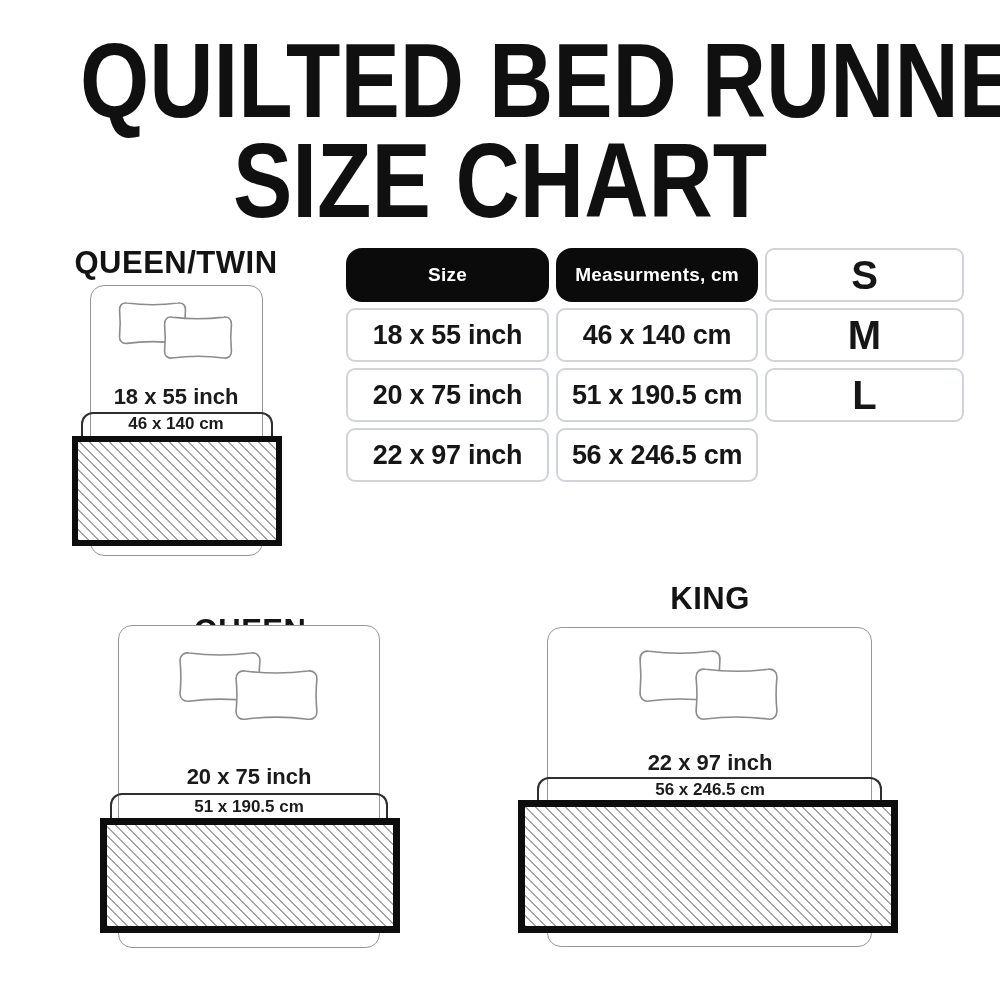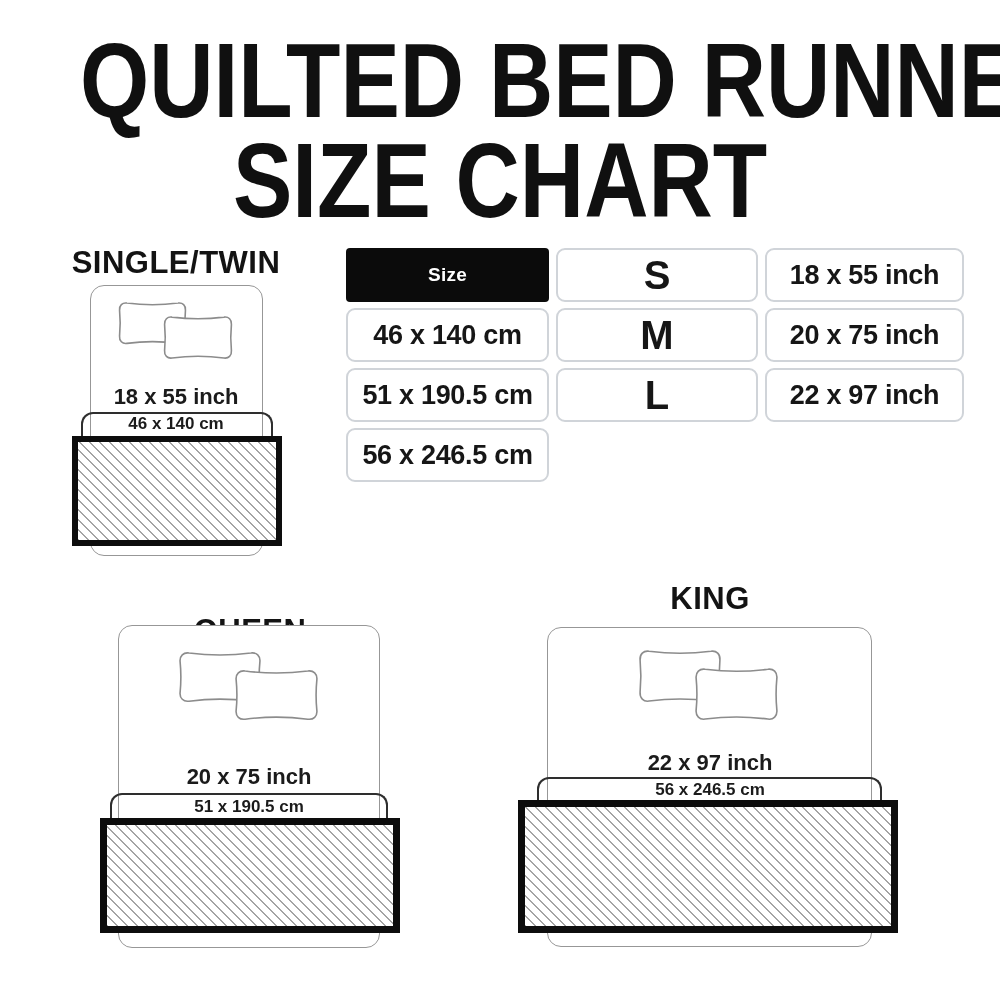--- a/index.html
+++ b/index.html
@@ -42,60 +42,61 @@
     background:repeating-linear-gradient(45deg,#a4a4a4 0,#a4a4a4 1.4px,#ffffff 1.4px,#ffffff 7px);
   }
   .runner.thin{border-width:6px;}
   
   .size-table{
     position:absolute;left:346px;top:248px;width:618px;
     display:grid;grid-template-columns:203px 202px 199px;
     grid-template-rows:54px 54px 54px 54px;column-gap:7px;row-gap:6px;
   }
   .th{
-    background:#0b0b0b;color:#ffffff;border-radius:4px;
+    background:#0b0b0b;color:#ffffff;border-radius:16px;
     display:flex;align-items:center;justify-content:center;
     font-size:19px;font-weight:700;letter-spacing:0.2px;white-space:nowrap;
   }
   .td{
     background:#ffffff;border:2px solid #d0d4d9;border-radius:9px;box-sizing:border-box;
     display:flex;align-items:center;justify-content:center;
     font-size:27px;font-weight:700;color:#161616;letter-spacing:-0.3px;white-space:nowrap;
   }
   .td-size{font-size:40px;letter-spacing:0;}
 </style>
 </head>
 <body>
 
 <div class="page">
 
   <div class="title-block">
     <div class="title-line">QUILTED BED RUNNER</div>
     <div class="title-line">SIZE CHART</div>
   </div>
 
-  <div class="section-label" style="left:26px;top:246px;width:300px;">SINGLE/TWIN</div>
+  <div class="section-label" style="left:26px;top:246px;width:300px;">QUEEN/TWIN</div>
 
   <div class="bed" style="left:90px;top:285px;width:173px;height:271px;"></div>
 
   <svg class="pillows" style="left:115px;top:296px;" width="122" height="70">
     <path class="pillow" transform="translate(2,2) scale(0.71,0.72)" d="M14,7 C37,10 63,10 86,7 C92.5,6 97,10.5 96.4,17 C95,31 95,39 96.4,53 C97,59.5 92.5,64 86,63 C63,60 37,60 14,63 C7.5,64 3,59.5 3.6,53 C5,39 5,31 3.6,17 C3,10.5 7.5,6 14,7 Z"></path>
     <path class="pillow" transform="translate(47,16) scale(0.72,0.73)" d="M14,7 C37,10 63,10 86,7 C92.5,6 97,10.5 96.4,17 C95,31 95,39 96.4,53 C97,59.5 92.5,64 86,63 C63,60 37,60 14,63 C7.5,64 3,59.5 3.6,53 C5,39 5,31 3.6,17 C3,10.5 7.5,6 14,7 Z"></path>
   </svg>
 
   <div class="dim-inch" style="left:26px;top:384px;width:300px;">18 x 55 inch</div>
 
   <div class="bracket" style="left:81px;top:412px;width:192px;height:34px;"></div>
 
   <div class="dim-cm" style="left:26px;top:414px;width:300px;">46 x 140 cm</div>
 
   <div class="runner thin" style="left:72px;top:436px;width:210px;height:110px;"></div>
 
   <div class="size-table">
     <div class="th">Size</div>
+    <div class="th">Measurments, cm</div>
 
     <div class="td td-size">S</div>
     <div class="td">18 x 55 inch</div>
     <div class="td">46 x 140 cm</div>
 
     <div class="td td-size">M</div>
     <div class="td">20 x 75 inch</div>
     <div class="td">51 x 190.5 cm</div>
 
     <div class="td td-size">L</div>

